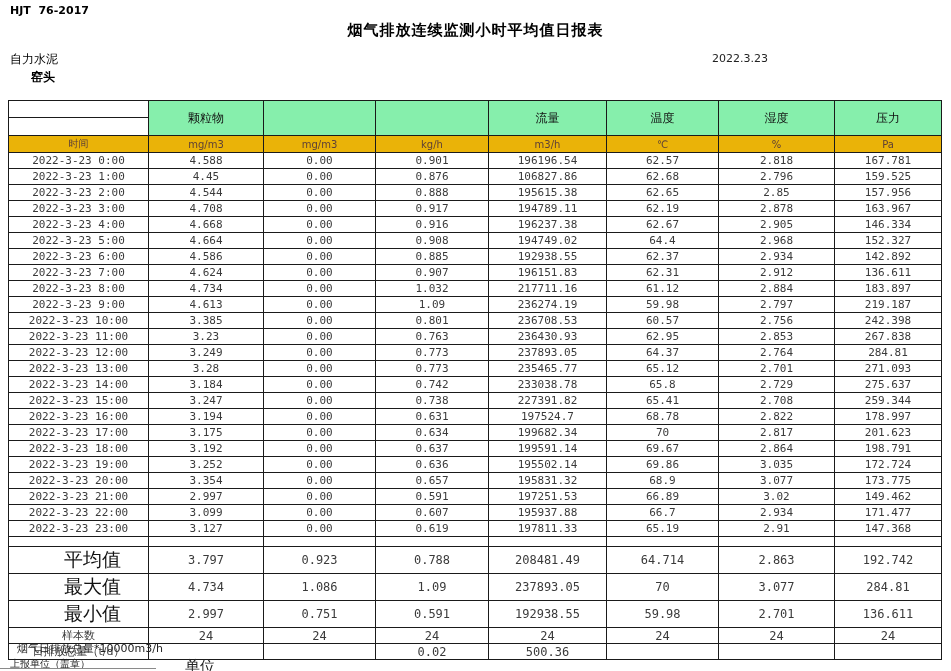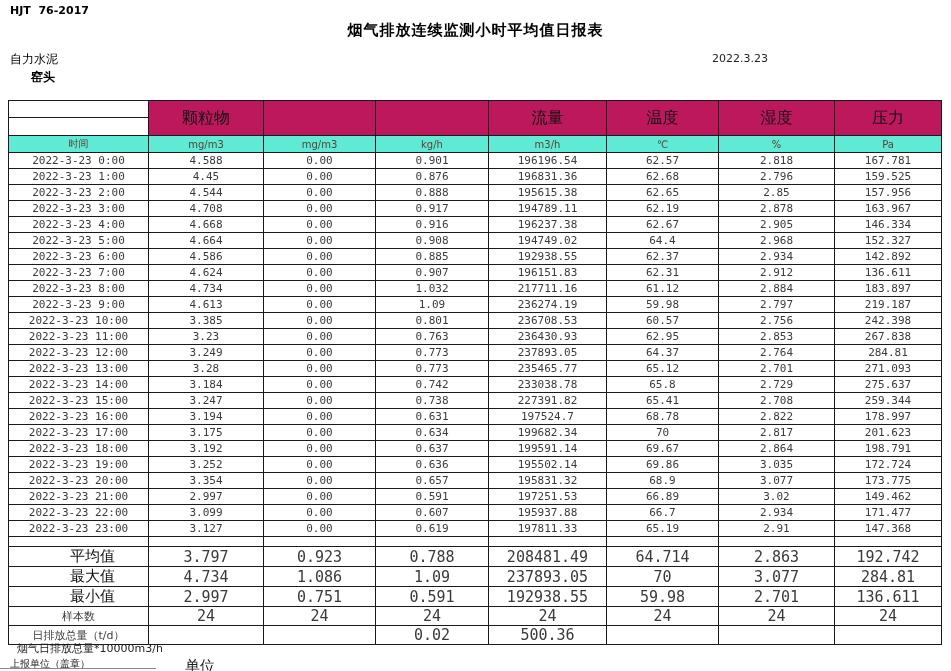--- a/index.html
+++ b/index.html
@@ -16,32 +16,32 @@
   table.report{
     position:absolute;left:8px;top:100px;width:933px;
     border-collapse:collapse;table-layout:fixed;
   }
   table.report td, table.report th{
     border:1px solid #1a1a1a;padding:0;margin:0;
     text-align:center;vertical-align:middle;overflow:hidden;white-space:nowrap;
   }
   tr.group-top td, tr.group-top th{height:16px;}
   tr.group-bottom td{height:17px;}
-  th.group-head{font-size:16px;font-weight:normal;color:#111;background:#be185d;font-family:Liberation Mono, monospace;}
+  th.group-head{font-size:12px;font-weight:normal;color:#111;background:#86efac;font-family:Liberation Mono, monospace;}
   td.empty-head{border-right:1px solid #1a1a1a;}
-  tr.unit-row td{height:16px;background:#5eead4;font-size:10px;color:#5d4037;}
+  tr.unit-row td{height:16px;background:#eab308;font-size:10px;color:#5d4037;}
   tr.data-row td{height:15px;font-size:11px;}
   td.time-cell{font-family:"DejaVu Sans Mono",monospace;font-size:10.5px;color:#3a3a3a;}
   td.value-cell{font-family:"DejaVu Sans Mono",monospace;font-size:10.5px;color:#3a3a3a;}
   tr.spacer-row td{height:9px;}
   tr.summary-big td{height:17px;}
-  tr.summary-big td.label-cell{font-size:15px;color:#111;padding-left:28px;}
+  tr.summary-big td.label-cell{font-size:19px;color:#111;padding-left:28px;}
   tr.summary-small td{height:15px;}
   tr.summary-small td.label-cell{font-size:11px;color:#3a3a3a;}
-  td.sum-value{font-family:"DejaVu Sans Mono",monospace;font-size:15px;color:#3a3a3a;}
+  td.sum-value{font-family:"DejaVu Sans Mono",monospace;font-size:12px;color:#3a3a3a;}
 
   .footer-note{position:absolute;left:10px;top:641px;font-size:11px;color:#222;margin-left:7px;}
   .footer-report-unit{position:absolute;left:10px;top:657px;font-size:10px;color:#222;}
   .footer-unit{position:absolute;left:185px;top:657px;font-size:15px;color:#222;}
   .bottom-rule{position:absolute;left:0;top:668px;width:156px;border-top:1px solid #8a8a8a;}
 </style>
 </head>
 <body>
 
 <div>
@@ -96,21 +96,21 @@
           <td class="value-cell">196196.54</td>
           <td class="value-cell">62.57</td>
           <td class="value-cell">2.818</td>
           <td class="value-cell">167.781</td>
         </tr>
         <tr class="data-row">
           <td class="time-cell">2022-3-23 1:00</td>
           <td class="value-cell">4.45</td>
           <td class="value-cell">0.00</td>
           <td class="value-cell">0.876</td>
-          <td class="value-cell">196831.36</td>
+          <td class="value-cell">106827.86</td>
           <td class="value-cell">62.68</td>
           <td class="value-cell">2.796</td>
           <td class="value-cell">159.525</td>
         </tr>
         <tr class="data-row">
           <td class="time-cell">2022-3-23 2:00</td>
           <td class="value-cell">4.544</td>
           <td class="value-cell">0.00</td>
           <td class="value-cell">0.888</td>
           <td class="value-cell">195615.38</td>

